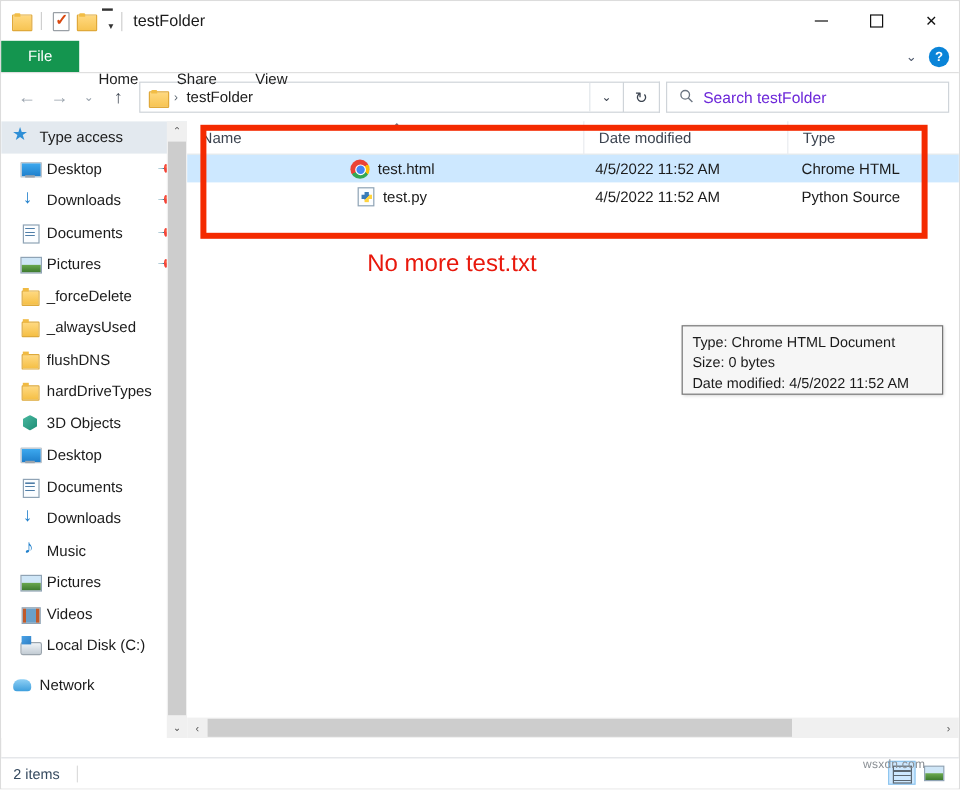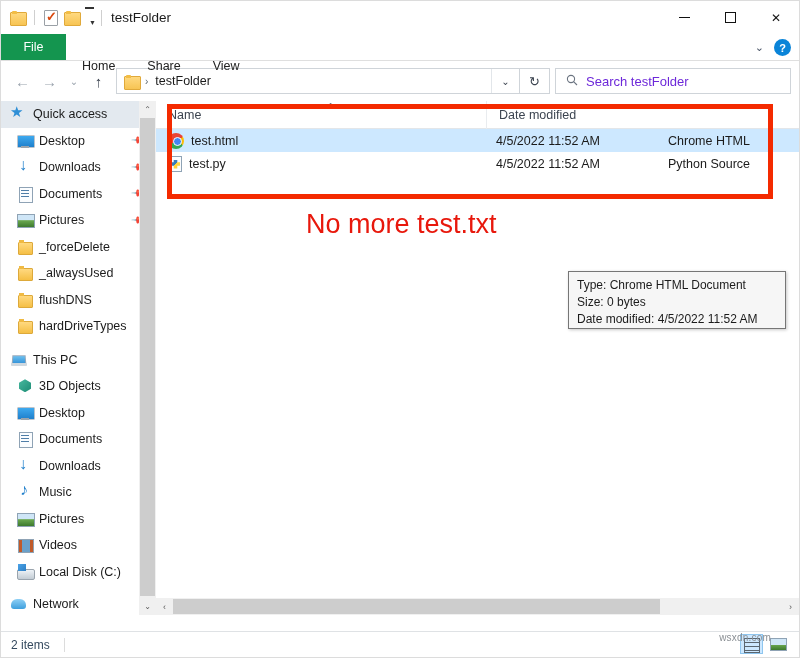--- a/index.html
+++ b/index.html
@@ -260,21 +260,21 @@
   .sort-ind {
     position: absolute; left: 170px; top: 0px; font-size: 11px; color: #6b7480;
   }
 
   .rows { position: relative; }
   .row {
     height: 23px; display: flex; align-items: center; position: relative;
   }
   .row.selected { background: #cde8ff; }
   .cell { font-size: 12.5px; color: #1b1b1b; display: flex; align-items: center; }
-  .cell-name { width: 330px; padding-left: 12px; }
+  .cell-name { width: 330px; padding-left: 12px; justify-content: center; }
   .cell-date { width: 170px; padding-left: 10px; }
   .cell-type { width: 140px; padding-left: 12px; }
   .fname { margin-left: 7px; }
 
   .ico-chrome {
     width: 16px; height: 16px; border-radius: 50%; position: relative;
     background: conic-gradient(from -60deg, #ea4335 0 33%, #fbbc05 33% 50%, #34a853 50% 83%, #ea4335 83% 100%);
     flex: 0 0 16px;
   }
   .ico-chrome::after {
@@ -293,21 +293,21 @@
     clip-path: polygon(30% 0,70% 0,70% 30%,100% 30%,100% 70%,70% 70%,70% 100%,30% 100%,30% 70%,0 70%,0 30%,30% 30%);
   }
 
   
   .redbox {
     position: absolute; left: 11px; top: 3px; width: 606px; height: 95px;
     border: 5px solid #f42a00; pointer-events: none;
   }
   .annot {
     position: absolute; left: 150px; top: 108px;
-    font-size: 27px; color: #e8180c; white-space: nowrap;
+    font-size: 20px; color: #e8180c; white-space: nowrap;
   }
 
   
   .tooltip {
     position: absolute; left: 412px; top: 170px; width: 218px; height: 58px;
     background: #f6f6f6; border: 1px solid #767676; padding: 5px 8px 0 8px;
     font-size: 12px; color: #1b1b1b; line-height: 17px; overflow: hidden;
     box-shadow: 1px 1px 3px rgba(0,0,0,.22);
   }
 
@@ -422,21 +422,21 @@
       <span class="search-ph">Search testFolder</span>
     </div>
   </div>
 
   <div class="body-area">
 
     <div class="navpane">
 
       <div class="nav-item root selected">
         <span class="ico ico-star"></span>
-        <span class="nav-label">Quick access</span>
+        <span class="nav-label">Type access</span>
       </div>
 
       <div class="nav-item">
         <span class="ico ico-desktop"></span>
         <span class="nav-label">Desktop</span>
         <span class="pin">📌</span>
       </div>
       <div class="nav-item">
         <span class="ico ico-down"></span>
         <span class="nav-label">Downloads</span>
@@ -462,24 +462,20 @@
       </div>
       <div class="nav-item">
         <span class="ico ico-folder"></span>
         <span class="nav-label">flushDNS</span>
       </div>
       <div class="nav-item">
         <span class="ico ico-folder"></span>
         <span class="nav-label">hardDriveTypes</span>
       </div>
 
-      <div class="nav-item root" style="margin-top:7px;">
-        <span class="ico ico-pc"></span>
-        <span class="nav-label">This PC</span>
-      </div>
       <div class="nav-item">
         <span class="ico ico-3d"></span>
         <span class="nav-label">3D Objects</span>
       </div>
       <div class="nav-item">
         <span class="ico ico-desktop"></span>
         <span class="nav-label">Desktop</span>
       </div>
       <div class="nav-item">
         <span class="ico ico-doc"></span>
@@ -519,20 +515,23 @@
 
     <div class="filepane">
 
       <div class="colheader">
         <div class="col col-name">
           <span>Name</span>
           <span class="sort-ind">⌃</span>
         </div>
         <div class="col col-date">
           <span>Date modified</span>
+        </div>
+        <div class="col col-type">
+          <span>Type</span>
         </div>
       </div>
 
       <div class="rows">
         <div class="row selected">
           <div class="cell cell-name">
             <span class="ico-chrome"></span>
             <span class="fname">test.html</span>
           </div>
           <div class="cell cell-date">4/5/2022 11:52 AM</div>

